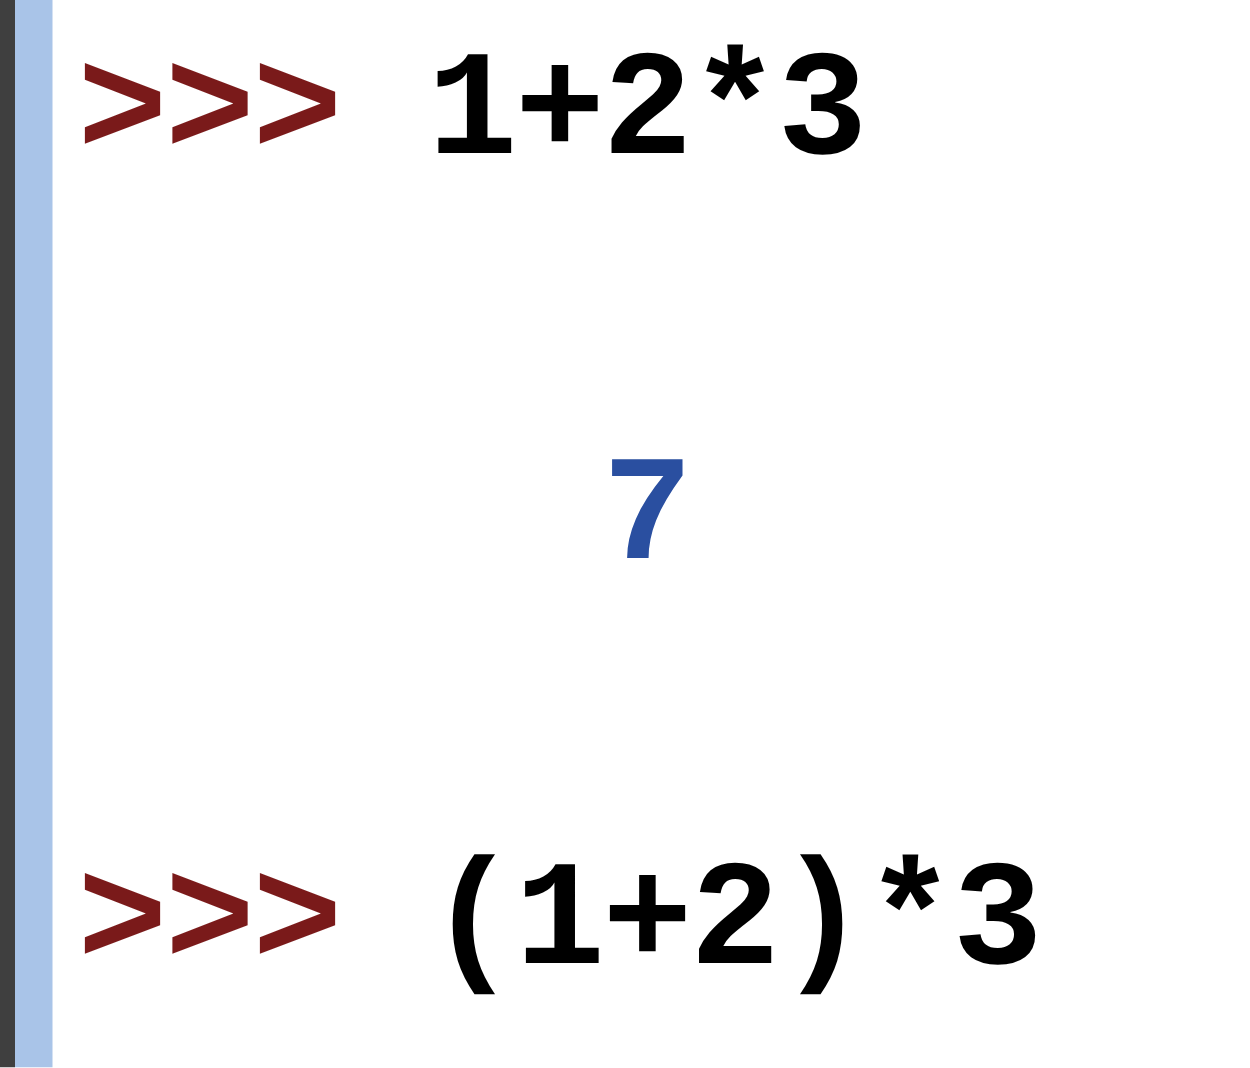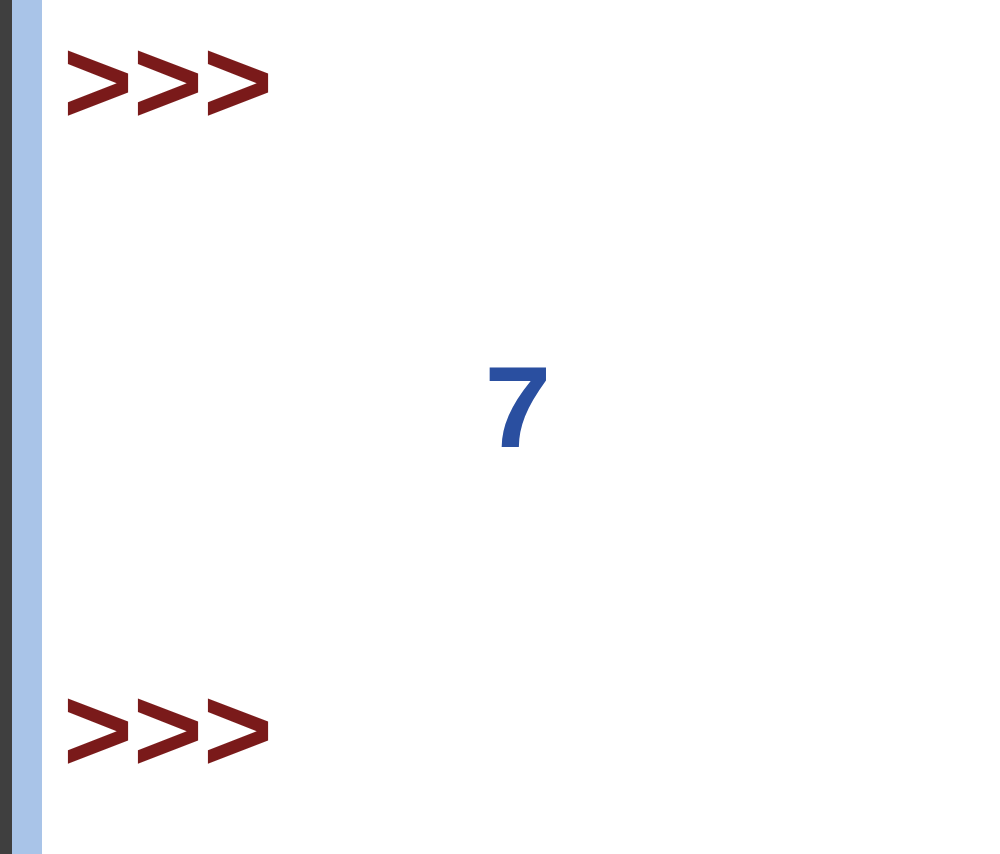--- a/index.html
+++ b/index.html
@@ -59,28 +59,30 @@
 </head>
 <body>
 
 <div class="shell-container">
   <div class="gutter-dark"></div>
   <div class="gutter-light"></div>
   <div class="content">
 
     <div class="line input-row">
       <span class="prompt">&gt;&gt;&gt; </span>
+      <span class="code">1+2*3</span>
     </div>
 
     <div class="line">
       <span class="output">7</span>
     </div>
 
     <div class="line input-row">
       <span class="prompt">&gt;&gt;&gt; </span>
+      <span class="code">(1+2)*3</span>
     </div>
 
     <div class="line">
       
     </div>
 
   </div>
 </div>
 
 </body></html>

